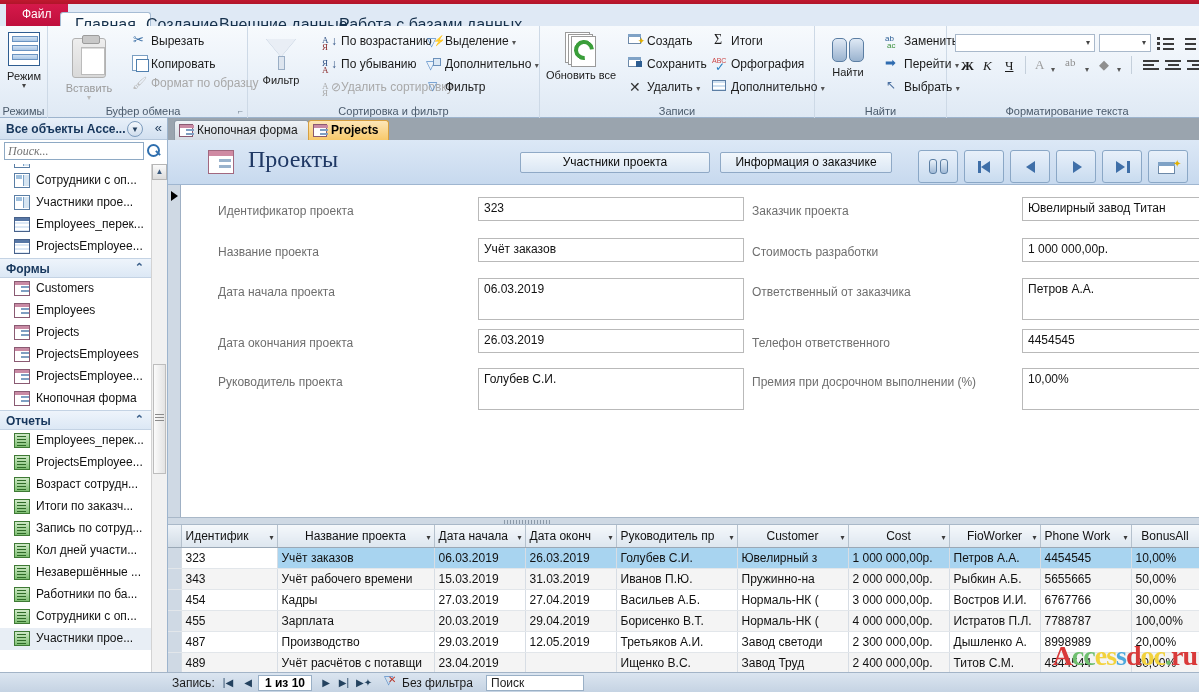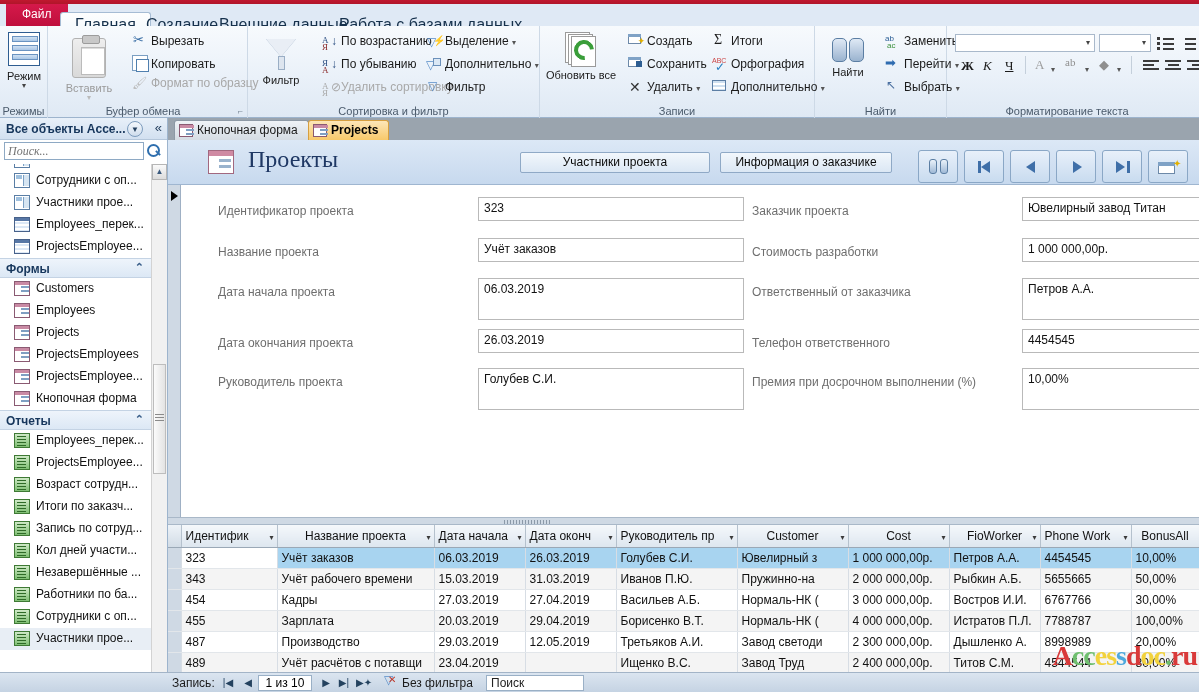--- a/index.html
+++ b/index.html
@@ -926,21 +926,21 @@
 
   <div class="watermark">
     <span style="color:#d93a3a">A</span><span style="color:#6fbf6f">c</span><span style="color:#6fbf6f">c</span><span style="color:#f2d23c">e</span><span style="color:#f2d23c">s</span><span style="color:#4ea8dd">s</span><span style="color:#d93a3a">d</span><span style="color:#f2d23c">o</span><span style="color:#f2d23c">c</span><span style="color:#6fbf6f">.</span><span style="color:#d93a3a">r</span><span style="color:#d93a3a">u</span>
   </div>
 
   <div class="leftstrip"></div>
   <div class="statusbar">
     <div class="sb-item" style="left:4px;">Запись:</div>
     <div class="sb-btn" style="left:52px;">|◀</div>
     <div class="sb-btn" style="left:72px;">◀</div>
-    <div class="recbox" style="left:90px;">1 из 10</div>
+    <div class="recbox" style="left:90px;font-weight:bold;">1 из 10</div>
     <div class="sb-btn" style="left:150px;">▶</div>
     <div class="sb-btn" style="left:168px;">▶|</div>
     <div class="sb-btn" style="left:188px;">▶✦</div>
     <div class="filter-ic" style="left:216px;"></div>
     <div class="sb-item" style="left:234px;">Без фильтра</div>
     <div class="searchbox" style="left:318px;">Поиск</div>
   </div>
 
 </div>
 

